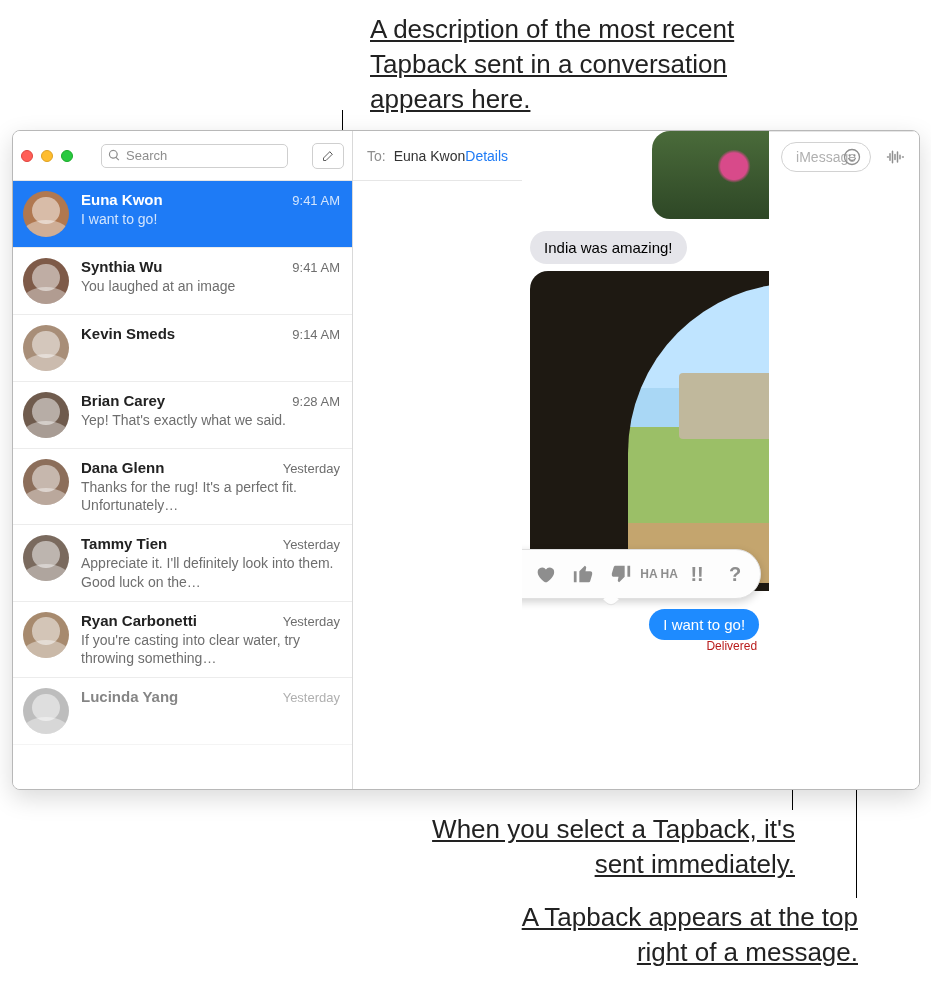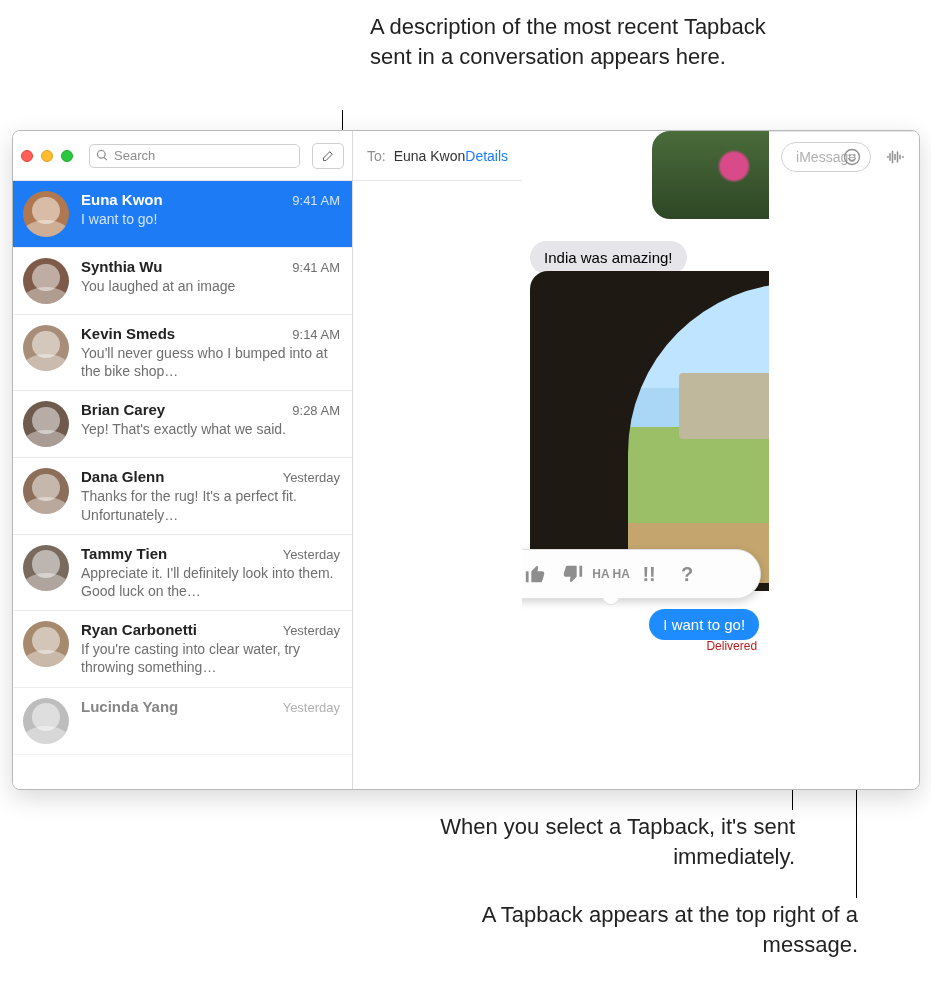--- a/index.html
+++ b/index.html
@@ -1,27 +1,27 @@
 <!DOCTYPE html>
 <html><head>
 <meta charset="utf-8">
 <style>
   * { box-sizing: border-box; margin: 0; padding: 0; }
   html, body { width: 931px; height: 984px; background: #fff; font-family: -apple-system, "Helvetica Neue", Helvetica, Arial, sans-serif; color:#222; }
   
-  .callout { position:absolute; font-size:22px; line-height:1.35; color:#222; }
+  .callout { position:absolute; font-size:26px; line-height:1.35; color:#222;text-decoration:underline; }
   .callout.r { text-align:right; }
   .leader { position:absolute; background:#000; }
   
   .appwin { position:absolute; left:12px; top:130px; width:908px; height:660px;
             border:1px solid #b8b8b8; border-radius:8px; overflow:hidden;
             box-shadow:0 8px 25px rgba(0,0,0,0.15); background:#fff; display:flex; }
   
   .sidebar { width:340px; background:#fff; border-right:1px solid #d9d9d9; display:flex; flex-direction:column; position:relative;}
-  .sb-top { height:50px; display:flex; align-items:center; padding:0 8px; gap:12px; border-bottom:1px solid #e6e6e6;}
+  .sb-top { height:50px; display:flex; align-items:center; padding:0 8px; gap:24px; border-bottom:1px solid #e6e6e6;}
   .traffic { display:flex; gap:8px; margin-right:4px; }
   .traffic span { width:12px; height:12px; border-radius:50%; display:block; }
   .t-close{ background:#ff5f57;border:1px solid #e0443e;}
   .t-min  { background:#ffbd2e;border:1px solid #dea123;}
   .t-max  { background:#28c940;border:1px solid #1aab29;}
   .search { flex:1; height:24px; border:1px solid #cfcfcf; border-radius:5px; background:#fff; display:flex; align-items:center; padding:0 6px; color:#8e8e8e; font-size:13px;}
   .search svg{ width:13px;height:13px; margin-right:5px; fill:#8e8e8e;}
   .compose { width:32px;height:26px;border:1px solid #cfcfcf;border-radius:5px;background:#fff;display:flex;align-items:center;justify-content:center;}
   .compose svg{width:15px;height:15px;stroke:#555;fill:none;stroke-width:1.5;}
   .conv-list{ flex:1; overflow:hidden;}
@@ -42,29 +42,29 @@
   .main{flex:1;display:flex;flex-direction:row;background:#fff;}
   .m-header{height:50px;border-bottom:1px solid #e6e6e6;display:flex;align-items:center;padding:0 14px;font-size:14px;}
   .to-lbl{color:#8e8e8e;margin-right:8px;}
   .recipient{color:#333;}
   .details{margin-left:auto;color:#1e7bf6;}
   .m-body{flex:1;position:relative;background:#ffffff;overflow:hidden;}
   .photo{position:absolute;border-radius:18px;overflow:hidden;}
   .photo1{left:130px;top:0;width:410px;height:88px;background:linear-gradient(#4a6b3a,#2e4726);}
   .photo1::before{content:"";position:absolute;inset:0;background:radial-gradient(circle at 20% 40%,#d84a8a 0 4%,transparent 5%),radial-gradient(circle at 45% 55%,#e458a0 0 4%,transparent 5%),radial-gradient(circle at 65% 35%,#c94090 0 4%,transparent 5%),radial-gradient(circle at 80% 60%,#d064a0 0 4%,transparent 5%),radial-gradient(circle at 33% 70%,#c050a0 0 3%,transparent 4%);}
   .photo1 .tail{position:absolute;right:-5px;bottom:3px;width:14px;height:14px;background:#2e4726;border-bottom-right-radius:14px;}
-  .bubble-in{position:absolute;left:8px;top:100px;background:#e5e5ea;color:#000;border-radius:18px;padding:8px 14px;font-size:15px;margin-top:10px;}
+  .bubble-in{position:absolute;left:8px;top:100px;background:#e5e5ea;color:#000;border-radius:18px;padding:8px 14px;font-size:15px;}
   .photo2{left:8px;top:140px;width:530px;height:320px;background:#1e1912;}
   .arch{position:absolute;left:98px;top:12px;width:340px;height:300px;border-radius:170px 170px 0 0;background:linear-gradient(#bfe4ff 0 35%,#a9d7f5 35% 48%,#9bbf67 48% 80%,#c4a56e 80% 100%);overflow:hidden;}
   .arch::after{content:"";position:absolute;left:44%;top:66%;width:10px;height:26px;background:#cc3344;border-radius:3px;}
   .arch .bld{position:absolute;left:15%;top:30%;width:70%;height:22%;background:#c0b89c;border-radius:4px;}
   .tapback-badge{position:absolute;width:30px;height:30px;border-radius:50%;background:#1e7bf6;display:flex;align-items:center;justify-content:center;}
   .tapback-badge svg{width:15px;height:15px;fill:#fff;}
   .tb-on-photo{right:-14px;top:-14px;}
-  .tapback-bar{position:absolute;right:8px;top:418px;width:290px;height:50px;background:#fdfdfd;border:1px solid #e0e0e0;border-radius:26px;box-shadow:0 3px 8px rgba(0,0,0,0.18);display:flex;align-items:center;justify-content:flex-start;padding:0 6px;}
+  .tapback-bar{position:absolute;right:8px;top:418px;width:290px;height:50px;background:#fdfdfd;border:1px solid #e0e0e0;border-radius:26px;box-shadow:0 3px 8px rgba(0,0,0,0.18);display:flex;align-items:center;justify-content:flex-end;padding:0 6px;}
   .tb-item{width:38px;height:38px;border-radius:50%;display:flex;align-items:center;justify-content:center;font-size:20px;color:#8e8e8e;font-weight:700;}
   .tb-item svg{width:22px;height:22px;fill:#8e8e8e;}
   .tapback-bar .tail{position:absolute;left:46%;bottom:-8px;width:12px;height:12px;background:#fdfdfd;border-right:1px solid #e0e0e0;border-bottom:1px solid #e0e0e0;border-bottom-right-radius:8px;transform:rotate(45deg);}
   .bubble-out{position:absolute;right:10px;top:478px;background:#1e8bff;color:#fff;border-radius:18px;padding:7px 14px;font-size:15px;}
   .delivered{position:absolute;right:12px;top:508px;font-size:12px;color:#b91c1c;}
   .m-input{height:50px;border-top:1px solid #e6e6e6;display:flex;align-items:center;padding:0 12px;gap:12px;}
   .msgfield{flex:1;height:30px;border:1px solid #d2d2d2;border-radius:15px;padding:12px 14px;font-size:14px;color:#b0b0b0;display:flex;align-items:center;position:relative;}
   .msgfield .emoji{position:absolute;right:8px;top:4px;}
   .msgfield .emoji svg, .mic svg{width:20px;height:20px;fill:#8e8e8e;}
   .mic{width:24px;display:flex;align-items:center;justify-content:center;}
@@ -127,21 +127,20 @@
           <div class="snippet">You laughed at an image</div>
         </div>
       </div>
       <div class="conv">
         <div class="avatar av-c"></div>
         <div class="conv-body">
           <div class="row1">
               <span class="name">Kevin Smeds</span>
               <span class="time">9:14 AM</span>
             </div>
-          <div class="snippet">You'll never guess who I bumped into at the bike shop…</div>
         </div>
       </div>
       <div class="conv">
         <div class="avatar av-d"></div>
         <div class="conv-body">
           <div class="row1">
               <span class="name">Brian Carey</span>
               <span class="time">9:28 AM</span>
             </div>
           <div class="snippet">Yep! That's exactly what we said.</div>

